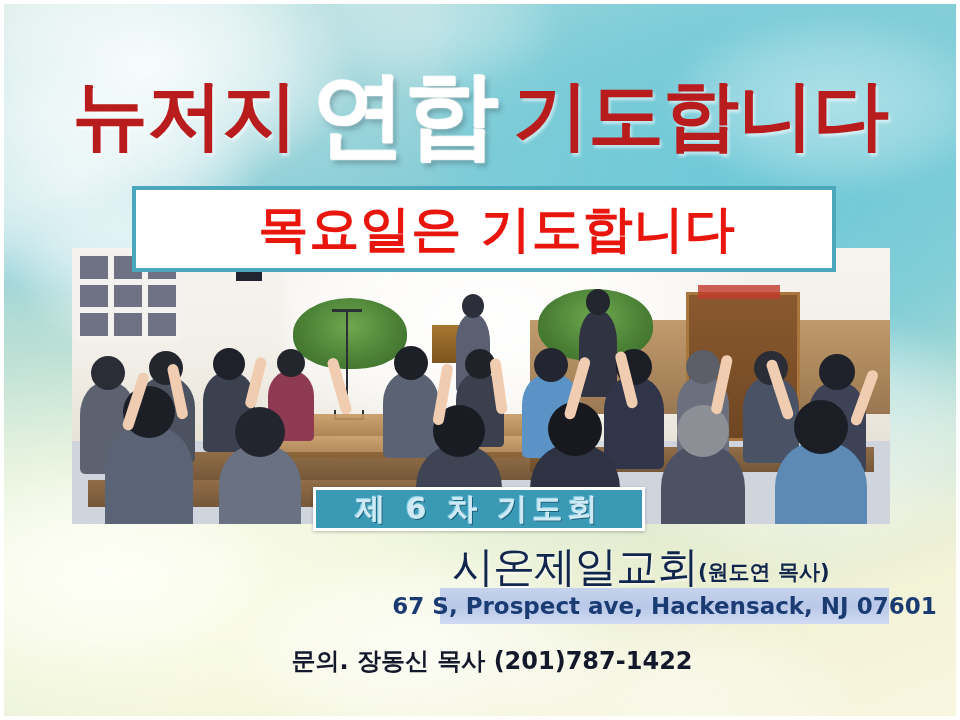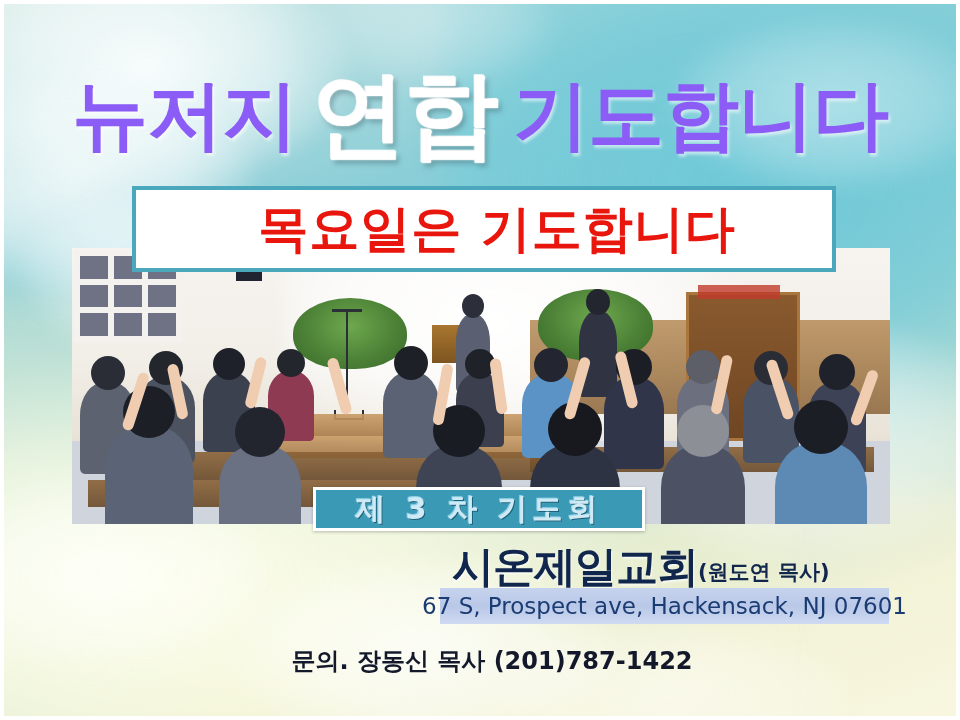--- a/index.html
+++ b/index.html
@@ -91,21 +91,21 @@
     top: 62px;
     text-align: center;
     white-space: nowrap;
     line-height: 1;
     z-index: 6;
   }
   .title span { display: inline-block; vertical-align: baseline; }
   .t-dark {
     font-size: 76px;
     font-weight: 700;
-    color: #8b5cf6;
+    color: #b91c1c;
     letter-spacing: -1px;
     text-shadow: 2px 3px 3px rgba(255,255,255,0.55);
   }
   .t-white {
     font-size: 94px;
     font-weight: 700;
     color: #ffffff;
     letter-spacing: -1px;
     margin: 0 10px;
     position: relative;
@@ -318,21 +318,21 @@
   .church {
     position: absolute;
     left: 452px; top: 546px;
     white-space: nowrap;
     z-index: 8;
     line-height: 1;
   }
   .church span { display: inline-block; }
   .ch-name {
     font-size: 42px;
-    font-weight: 700;
+    font-weight: 400;
     color: #10264c;
     letter-spacing: -1px;
     text-shadow: 1px 2px 2px rgba(255,255,255,0.65);
   }
   .ch-pastor {
     font-size: 21px;
     font-weight: 700;
     color: #11264c;
     position: relative;
     top: -2px;
@@ -344,21 +344,21 @@
     left: 440px; top: 588px;
     width: 449px; height: 36px;
     background: linear-gradient(180deg,#c6d3ee 0%, #b9c8e8 50%, #cfdaf2 100%);
     display: flex;
     align-items: center;
     justify-content: center;
     z-index: 8;
   }
   .address-text {
     font-size: 23px;
-    font-weight: 400;
+    font-weight: 700;
     color: #1b3c73;
     white-space: nowrap;
     letter-spacing: 0px;
   }
 
   
   .contact {
     position: absolute;
     left: 0; right: 0;
     top: 645px;
@@ -514,21 +514,21 @@
       <div class="arm" style="left:52%; bottom:40%; height:56px; transform: rotate(-8deg);"></div>
       <div class="arm" style="left:60%; bottom:38%; height:64px; transform: rotate(16deg);"></div>
       <div class="arm" style="left:68%; bottom:42%; height:58px; transform: rotate(-14deg);"></div>
       <div class="arm" style="left:78%; bottom:40%; height:60px; transform: rotate(12deg);"></div>
       <div class="arm" style="left:87%; bottom:38%; height:62px; transform: rotate(-18deg);"></div>
       <div class="arm" style="left:95%; bottom:36%; height:58px; transform: rotate(20deg);"></div>
     </div>
   </div>
 
   <div class="round-box">
-    <div class="round-text">제 3 차 기도회</div>
+    <div class="round-text">제 6 차 기도회</div>
   </div>
 
 
   <div class="church">
     <span class="ch-name">시온제일교회</span><span class="ch-pastor">(원도연 목사)</span>
   </div>
 
   <div class="address-box">
     <div class="address-text">67 S, Prospect ave, Hackensack, NJ 07601</div>
   </div>

